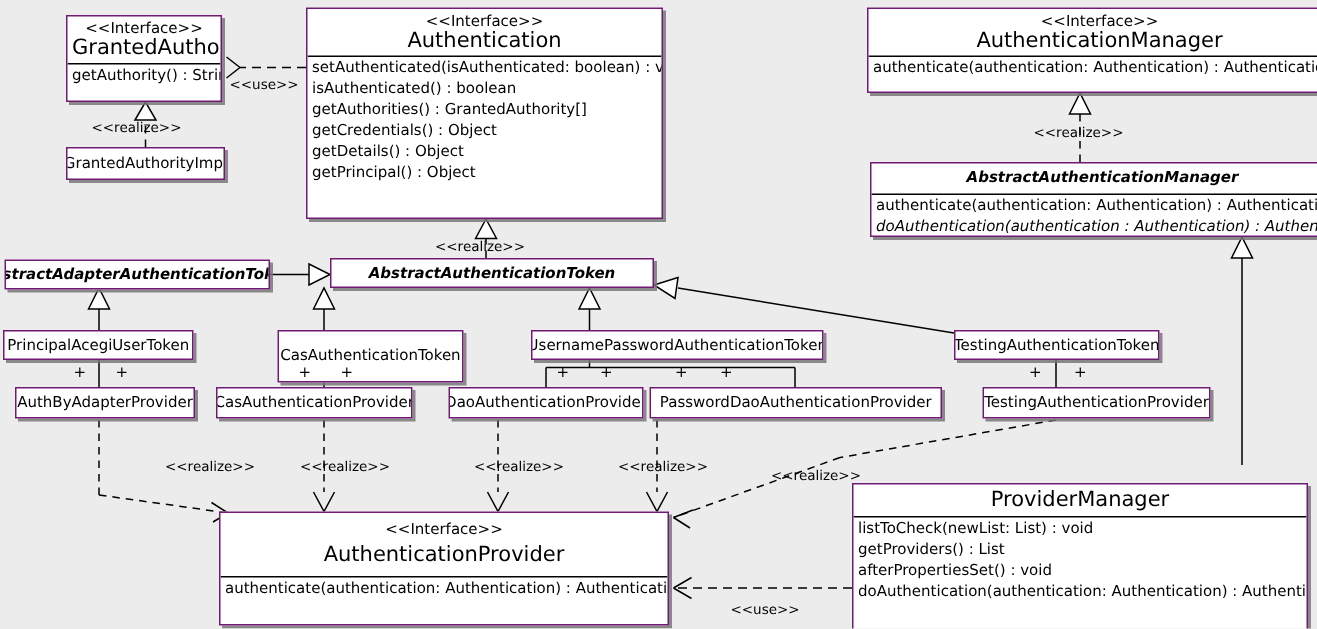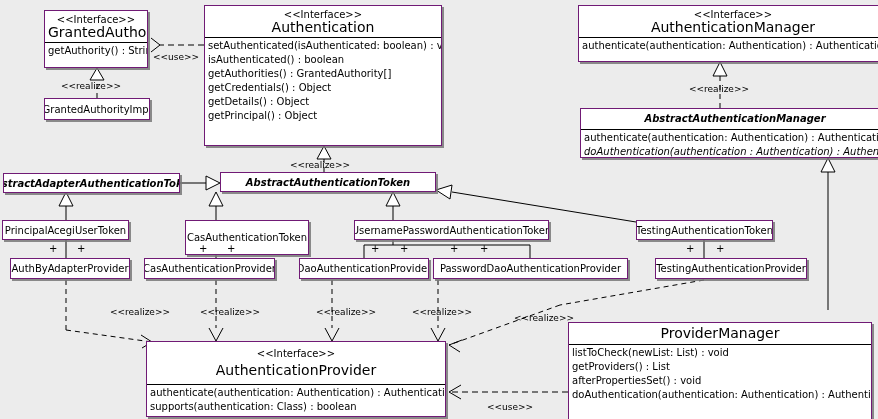--- a/index.html
+++ b/index.html
@@ -230,21 +230,20 @@
     </div>
   </div>
 
   <div class="uml" style="left:146px;top:341px;width:300px;height:76px;">
     <div class="hdr" style="padding-top:5px;">
       <div class="stereo">&lt;&lt;Interface&gt;&gt;</div>
       <div class="cname" style="margin-top:4px;">AuthenticationProvider</div>
     </div>
     <div class="compart" style="margin-top:4px;">
       <div class="m">authenticate(authentication: Authentication) : Authentication</div>
-      <div class="m">supports(authentication: Class) : boolean</div>
     </div>
   </div>
 
   <div class="uml" style="left:568px;top:310px;width:304px;height:117px;margin-top:12px;">
     <div class="hdr" style="padding-top:4px;padding-bottom:4px;">
       <div class="cname">ProviderManager</div>
     </div>
     <div class="compart">
       <div class="m">listToCheck(newList: List) : void</div>
       <div class="m">getProviders() : List</div>

